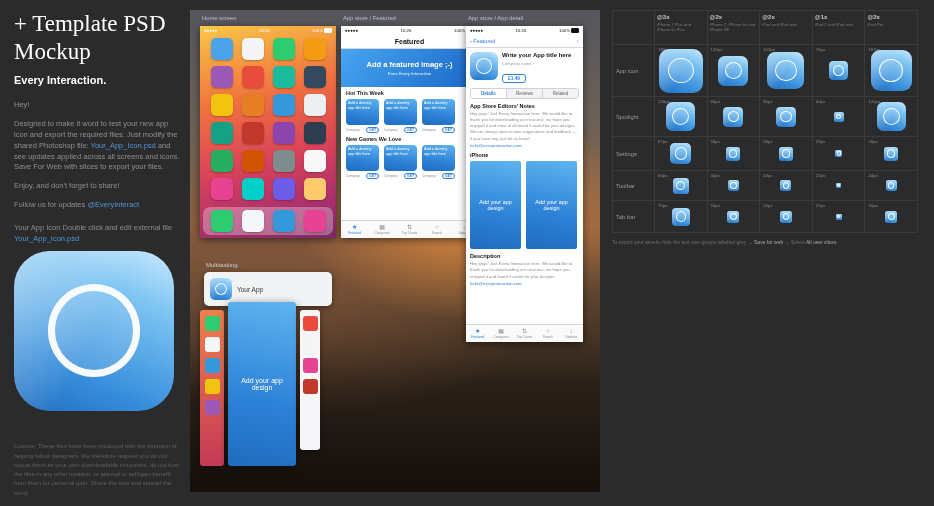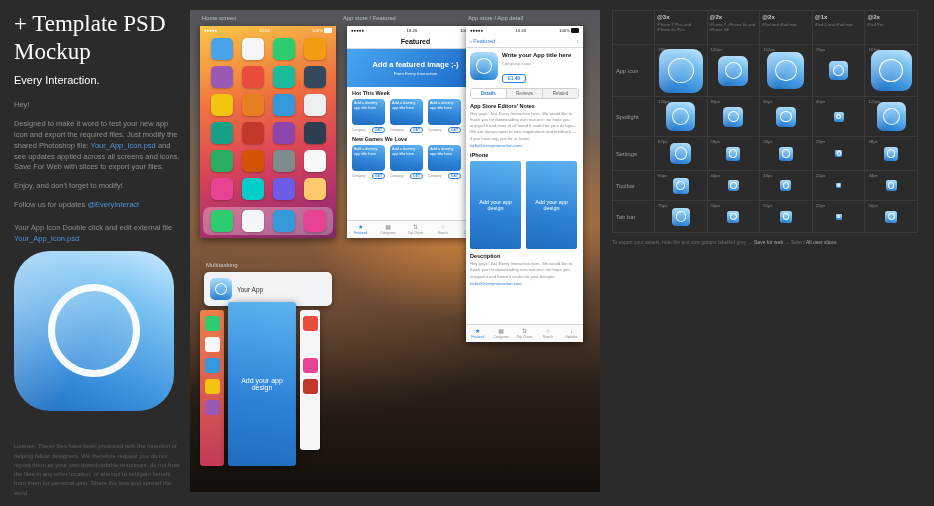--- a/index.html
+++ b/index.html
@@ -4,21 +4,21 @@
 <style>
   html,body{margin:0;padding:0;background:#2b2b2b;}
   .stage{position:relative;width:934px;height:506px;background:#2b2b2b;overflow:hidden;
          font-family:"Liberation Sans",sans-serif;}
 
   
   .sidebar{position:absolute;left:14px;top:10px;width:166px;height:488px;}
   .sidebar h1{font-family:"Liberation Serif",serif;font-weight:400;font-size:23px;
               line-height:1.22;color:#ffffff;margin:0 0 8px;}
   .sidebar h1 span{display:block;}
-  .brand{font-size:11px;font-weight:normal;color:#ffffff;margin:0 0 14px;}
+  .brand{font-size:11px;font-weight:bold;color:#ffffff;margin:0 0 14px;}
   .sidebar p{font-size:7.5px;color:#8f8f8f;line-height:1.45;margin:0 0 8px;}
   .lnk{color:#4f94d8;text-decoration:none;cursor:pointer;}
   .cap{font-size:6.5px;color:#7f7f7f;margin:12px 0 6px !important;}
   .license{position:absolute;left:0;bottom:0;width:166px;font-size:6px !important;
            color:#5f5f5f !important;line-height:1.55 !important;margin:0 !important;}
 
   
   .blue-ic{position:relative;border-radius:22.5%;flex:none;
            background:linear-gradient(205deg,#cdeaff 0%,#7cc4f2 28%,#3a90dd 70%,#1e6dbf 100%);}
   .blue-ic::before{content:"";position:absolute;inset:0;border-radius:inherit;
@@ -46,21 +46,21 @@
 
   
   .home{left:10px;top:16px;width:136px;height:212px;
         background:linear-gradient(165deg,#f9c846 0%,#f0703f 35%,#d8425a 62%,#a82f6e 85%,#7c2a66 100%);}
   .h-grid{display:grid;grid-template-columns:repeat(4,22px);gap:6px 9px;justify-content:center;padding-top:3px;}
   .h-ic{width:22px;height:22px;border-radius:5px;box-shadow:0 1px 2px rgba(0,0,0,.25);}
   .dock{position:absolute;left:3px;right:3px;bottom:3px;height:28px;border-radius:7px;
         background:rgba(255,255,255,.3);display:flex;align-items:center;justify-content:center;gap:9px;}
 
   
-  .featured{left:157px;top:16px;width:137px;height:212px;}
+  .featured{left:151px;top:16px;width:137px;height:212px;}
   .fp-nav{height:13px;line-height:13px;text-align:center;font-size:7px;font-weight:bold;
           color:#111;border-bottom:1px solid #d8d8dc;}
   .fp-banner{height:38px;background:linear-gradient(130deg,#47a6f2,#1a67c6);color:#fff;
           display:flex;flex-direction:column;align-items:center;justify-content:center;}
   .fp-banner-t{font-size:7.5px;font-weight:bold;}
   .fp-banner-s{font-size:4.3px;margin-top:2px;opacity:.92;}
   .fp-sec{padding:3px 5px 0;}
   .fp-sec-title{font-size:5.5px;color:#222;font-weight:bold;margin-bottom:3px;}
   .fp-cards{display:flex;gap:5px;}
   .fp-card{width:33px;}
@@ -140,21 +140,21 @@
   <aside class="sidebar">
     <h1>
       <span>+ Template PSD</span>
       <span>Mockup</span>
     </h1>
     <div class="brand">Every Interaction.</div>
     <p>Hey!</p>
     <p>
       <span>Designed to make it word to test your new app icon and export the required files. Just modify the shared Photoshop file: </span><a class="lnk">Your_App_Icon.psd</a><span> and see updates applied across all screens and icons. Save For Web with slices to export your files.</span>
     </p>
-    <p>Enjoy, and don't forget to modify!</p>
+    <p>Enjoy, and don't forget to share!</p>
     <p>
       <span>Follow us for updates </span><a class="lnk">@EveryInteract</a>
     </p>
     <p class="cap">
       <span>Your App Icon Double click and edit external file </span><a class="lnk">Your_App_Icon.psd</a>
     </p>
     <div class="big-ic blue-ic"></div>
     <p class="license">License: These files have been produced with the intention of helping fellow designers. We therefore request you do not repost them as your own downloadable resources, do not host the files in any other location, or attempt to sell/gain benefit from them for personal gain. Share the love and spread the word.</p>
   </aside>
 

